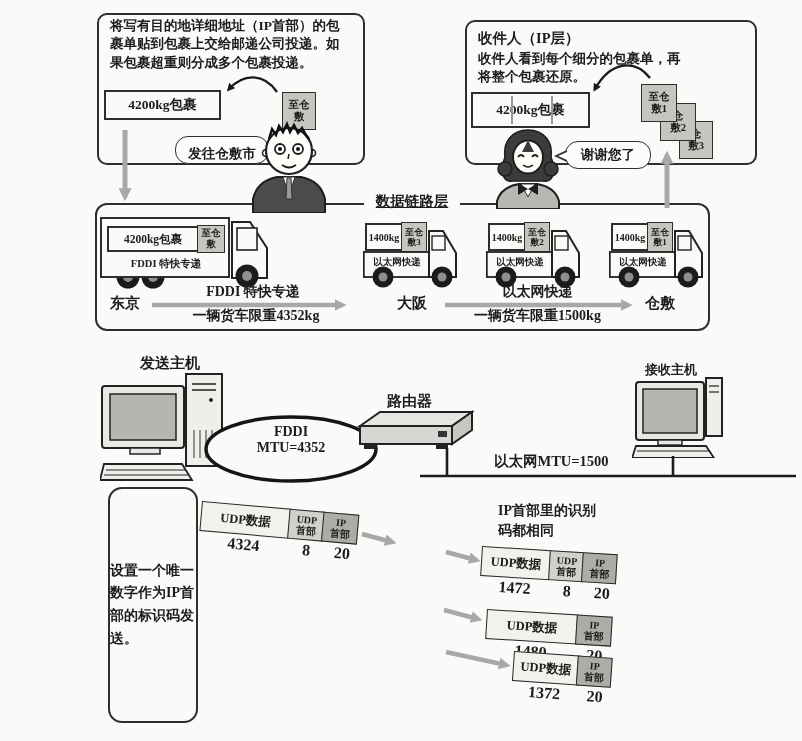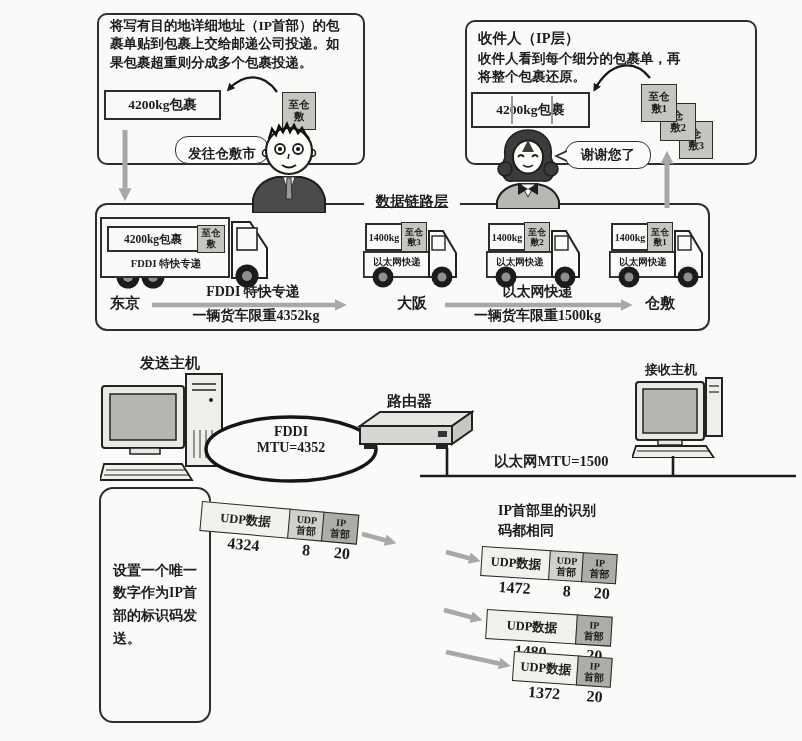--- a/index.html
+++ b/index.html
@@ -253,21 +253,21 @@
     <rect x="74" y="4" width="16" height="58" fill="#efeeea" stroke="#222" stroke-width="2"></rect>
     <line x1="77" y1="12" x2="87" y2="12" stroke="#222" stroke-width="1.2"></line>
     <line x1="77" y1="18" x2="87" y2="18" stroke="#222" stroke-width="1.2"></line>
     <rect x="4" y="8" width="68" height="58" rx="3" fill="#e9e8e4" stroke="#222" stroke-width="2"></rect>
     <rect x="11" y="15" width="54" height="44" fill="#b6b5b1" stroke="#222" stroke-width="1.5"></rect>
     <rect x="26" y="66" width="24" height="5" fill="#e9e8e4" stroke="#222" stroke-width="1.4"></rect>
     <polygon points="4,72 74,72 82,84 0,84" fill="#f0efeb" stroke="#222" stroke-width="1.8"></polygon>
     <line x1="5" y1="77" x2="78" y2="77" stroke="#222" stroke-width="1"></line>
   </svg>
 
-  <div class="note" style="left:99px;top:487px;width:112px;height:236px;padding:0 12px;">
+  <div class="note" style="left:108px;top:487px;width:90px;height:236px;padding:0 0;">
     <div class="note-text">设置一个唯一数字作为IP首部的标识码发送。</div>
   </div>
 
 
 
   <div class="lbl" style="left:498px;top:501px;width:108px;font-size:14px;line-height:1.45;">IP首部里的识别码都相同</div>
 
   <div class="packet" style="left:202px;top:501px;transform:rotate(5deg);transform-origin:0 0;">
     <div class="segrow">
       <div class="seg data" style="width:90px;">UDP数据</div>

